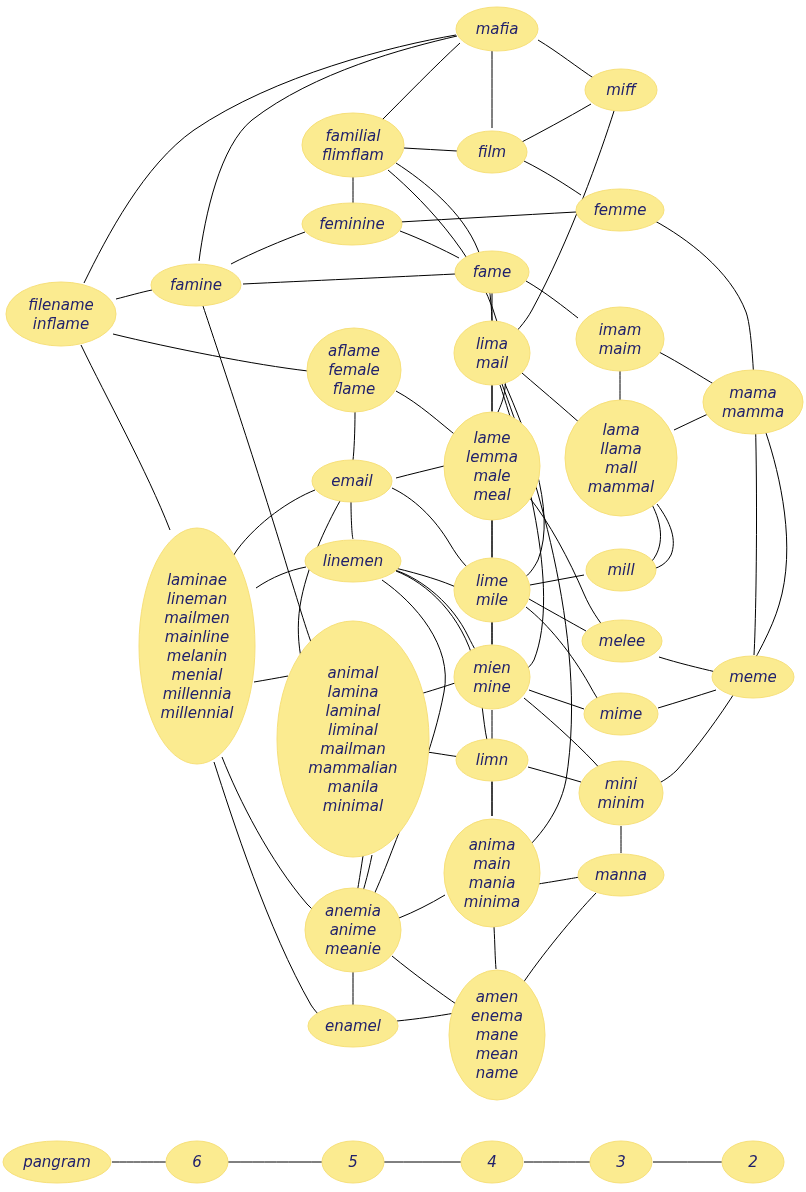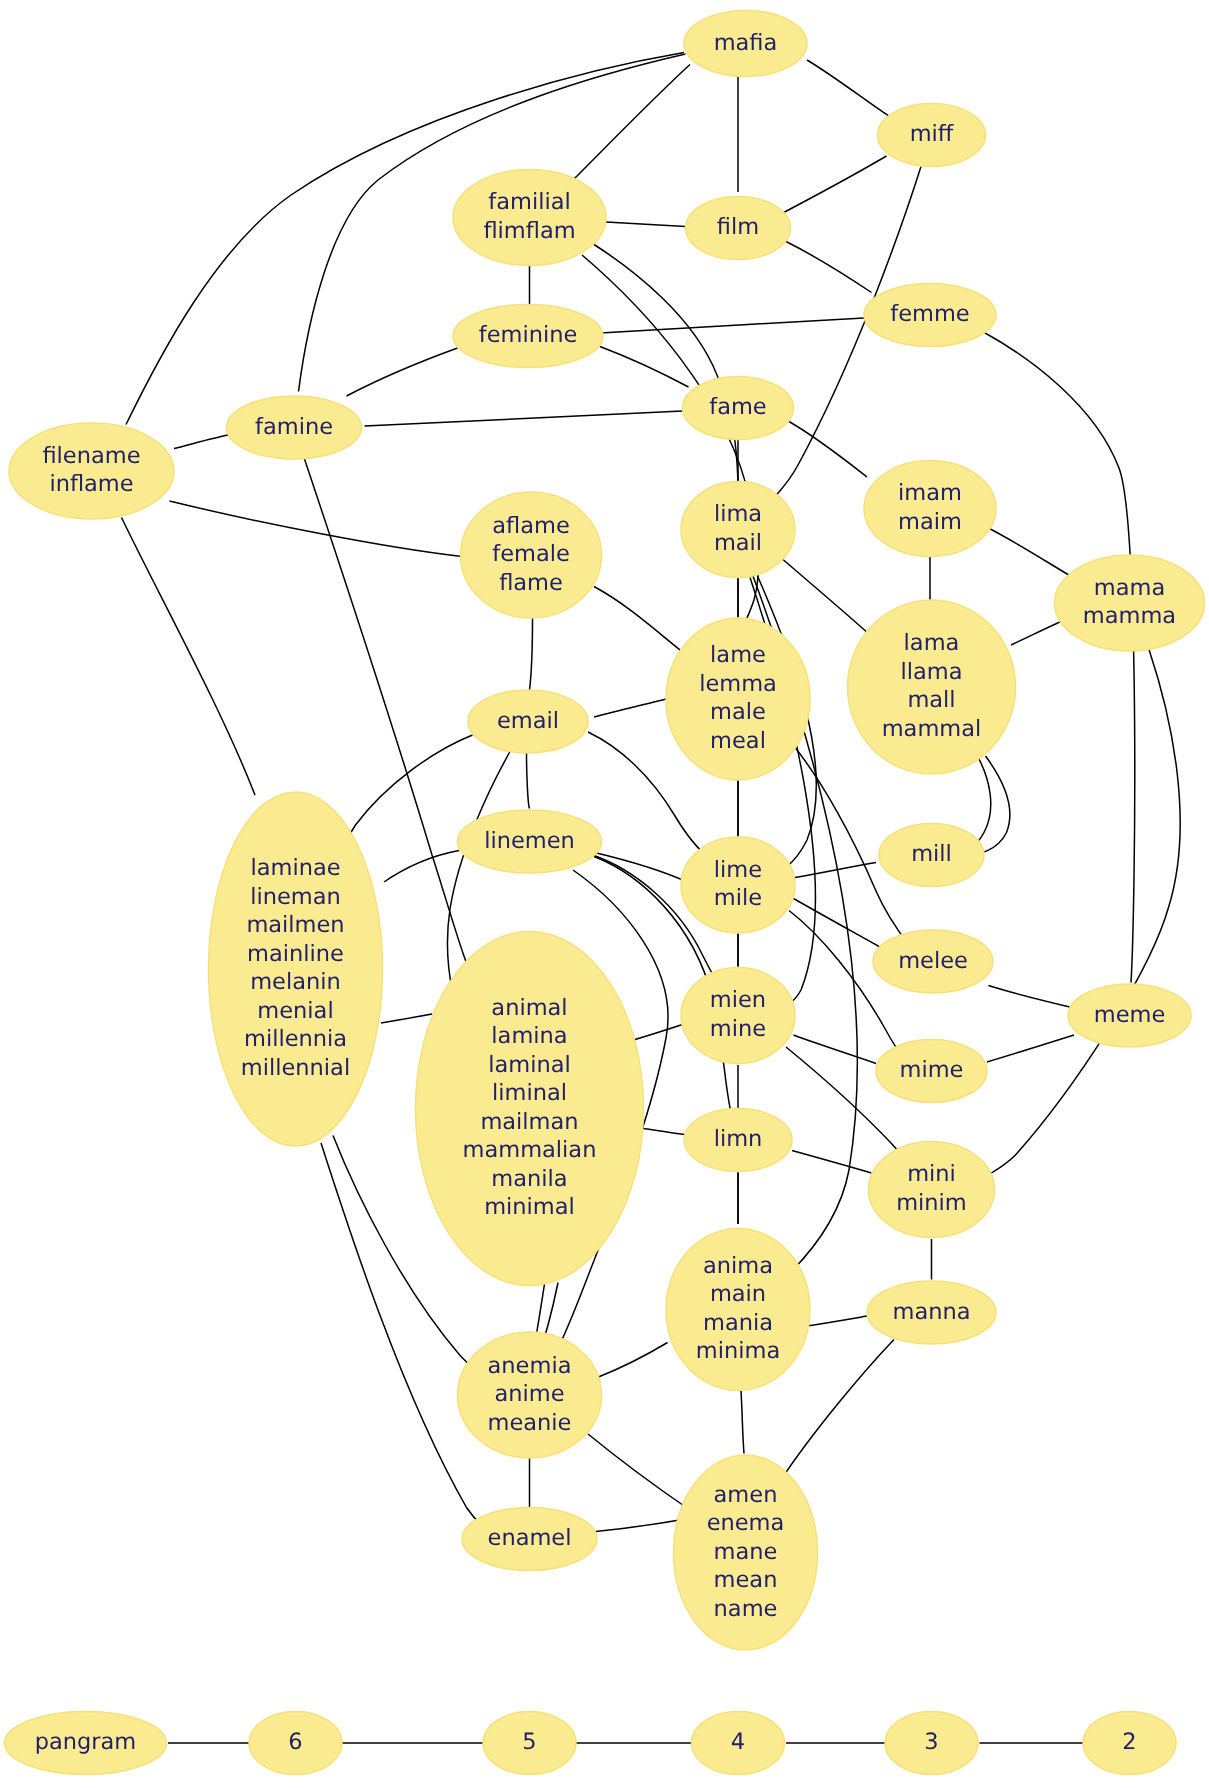--- a/index.html
+++ b/index.html
@@ -1,17 +1,17 @@
 <!DOCTYPE html>
 <html><head>
 <meta charset="utf-8">
 <style>
   html,body{margin:0;padding:0;background:#ffffff;}
   body{width:806px;height:1192px;font-family:"DejaVu Sans",sans-serif;}
-  #stage{position:relative;width:806px;height:1192px;overflow:hidden;}
+  #stage{position:relative;width:806px;height:1192px;overflow:hidden;font-style:italic;}
   svg.graph{position:absolute;left:0;top:0;width:806px;height:1192px;}
   .node-label{
     fill:#21216b;
     font-family:"DejaVu Sans",sans-serif;
     text-anchor:middle;
     dominant-baseline:middle;
   }
   .node-ellipse{fill:#fbeb90;stroke:#f7e07a;stroke-width:1;}
   .edge{fill:none;stroke:#000000;stroke-width:1;}
 </style>

